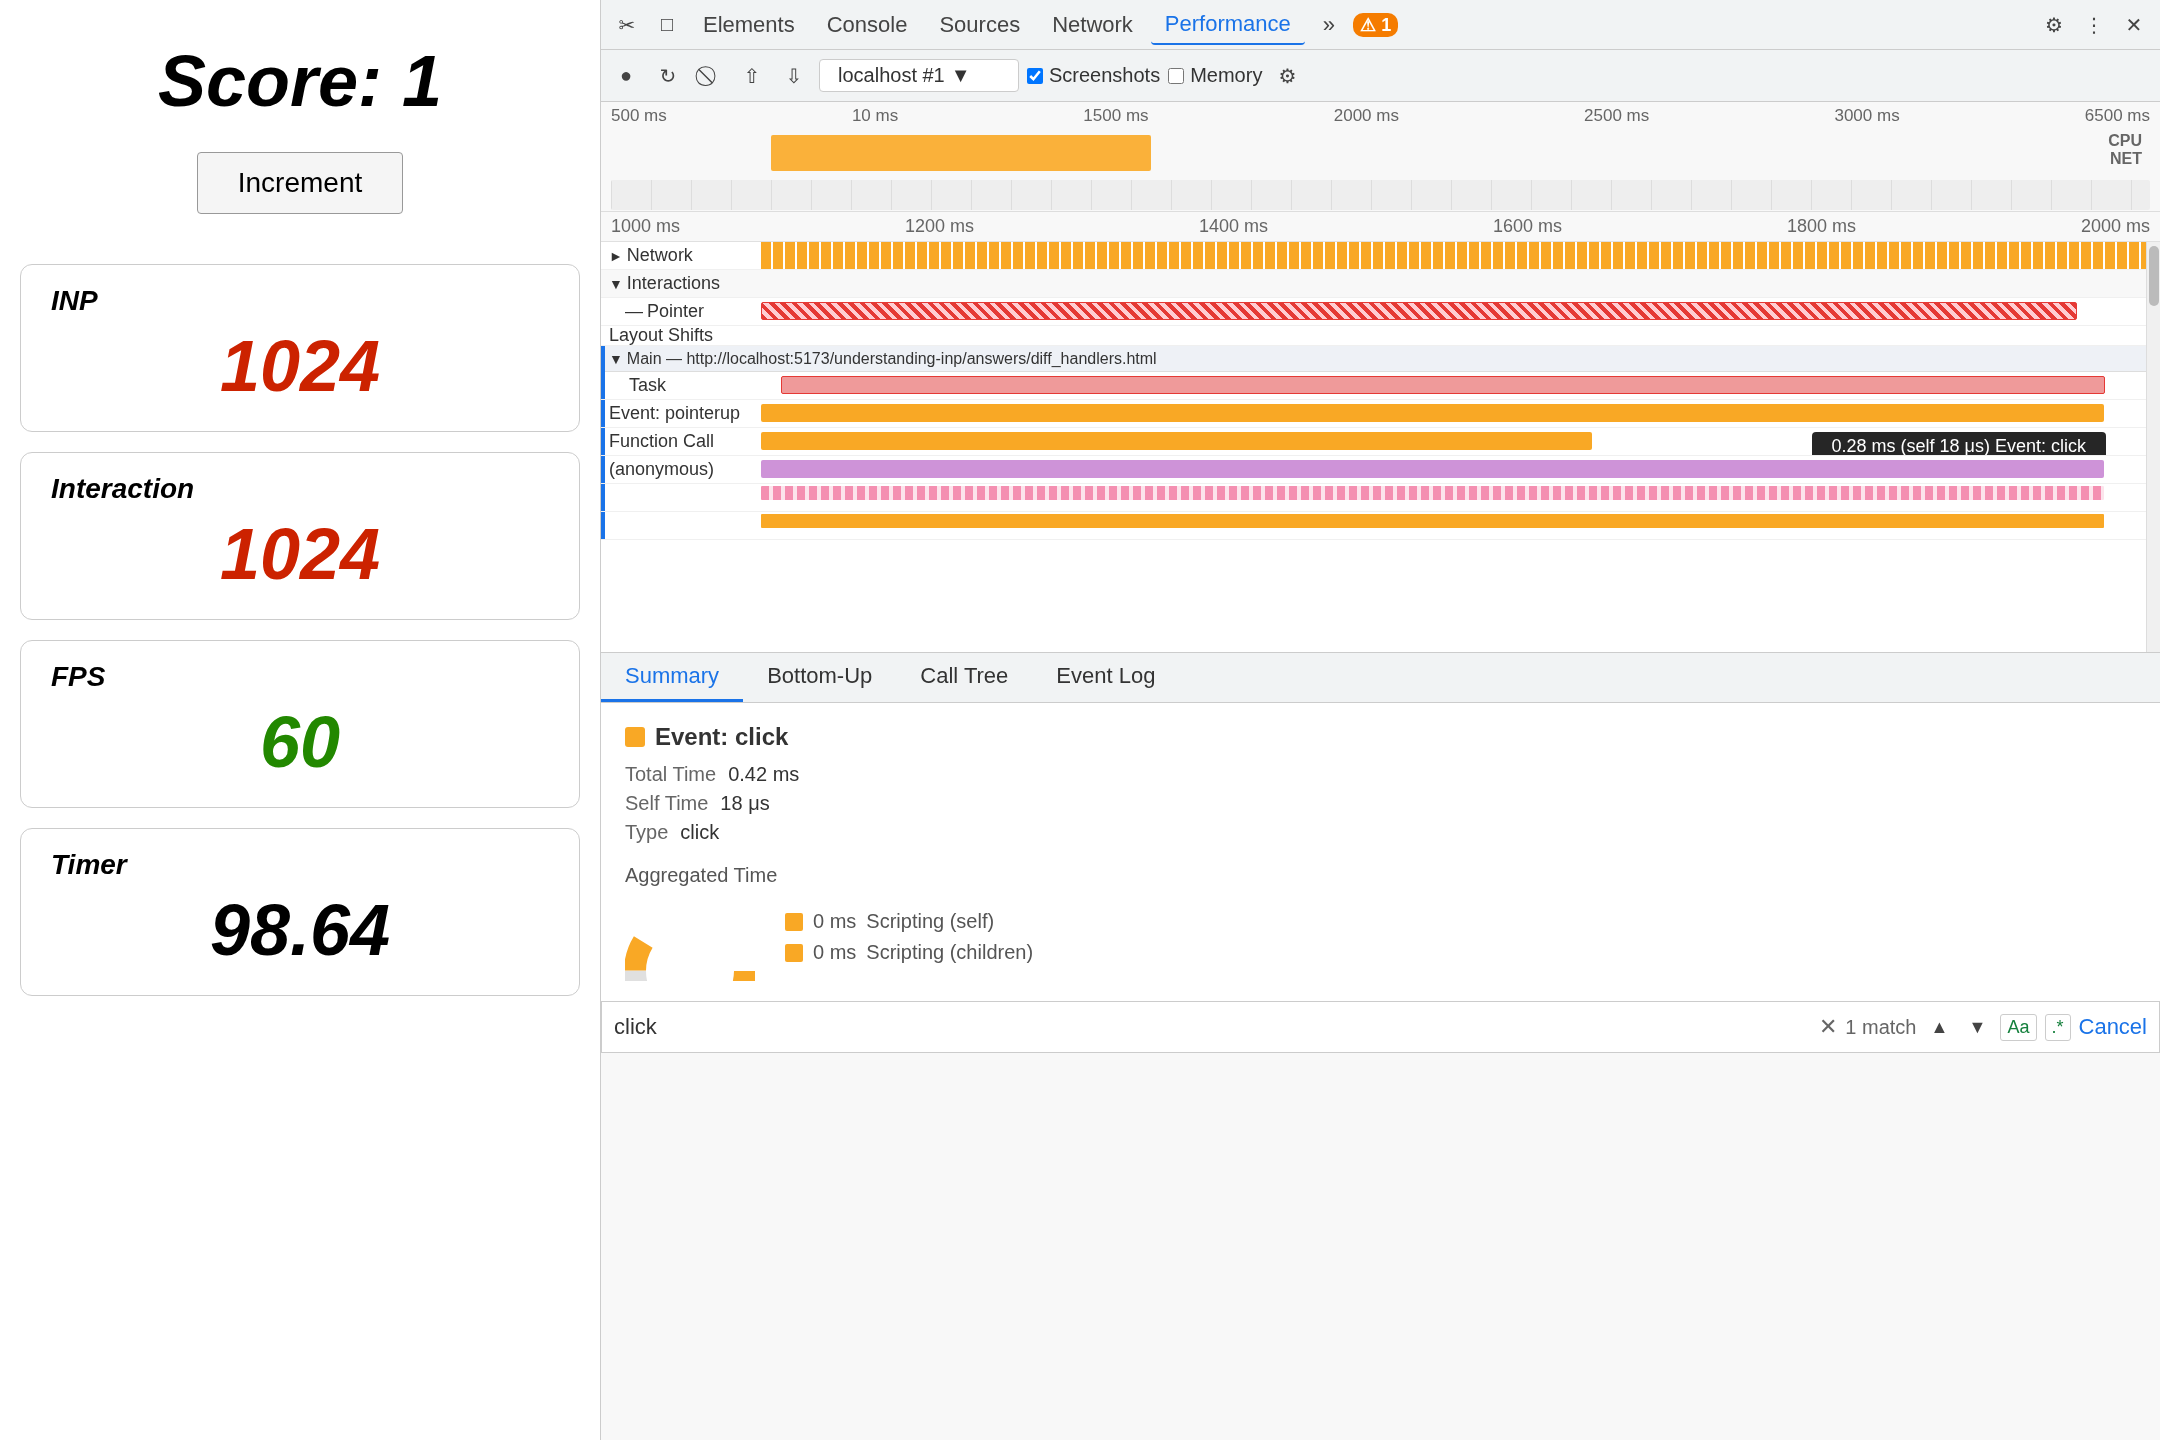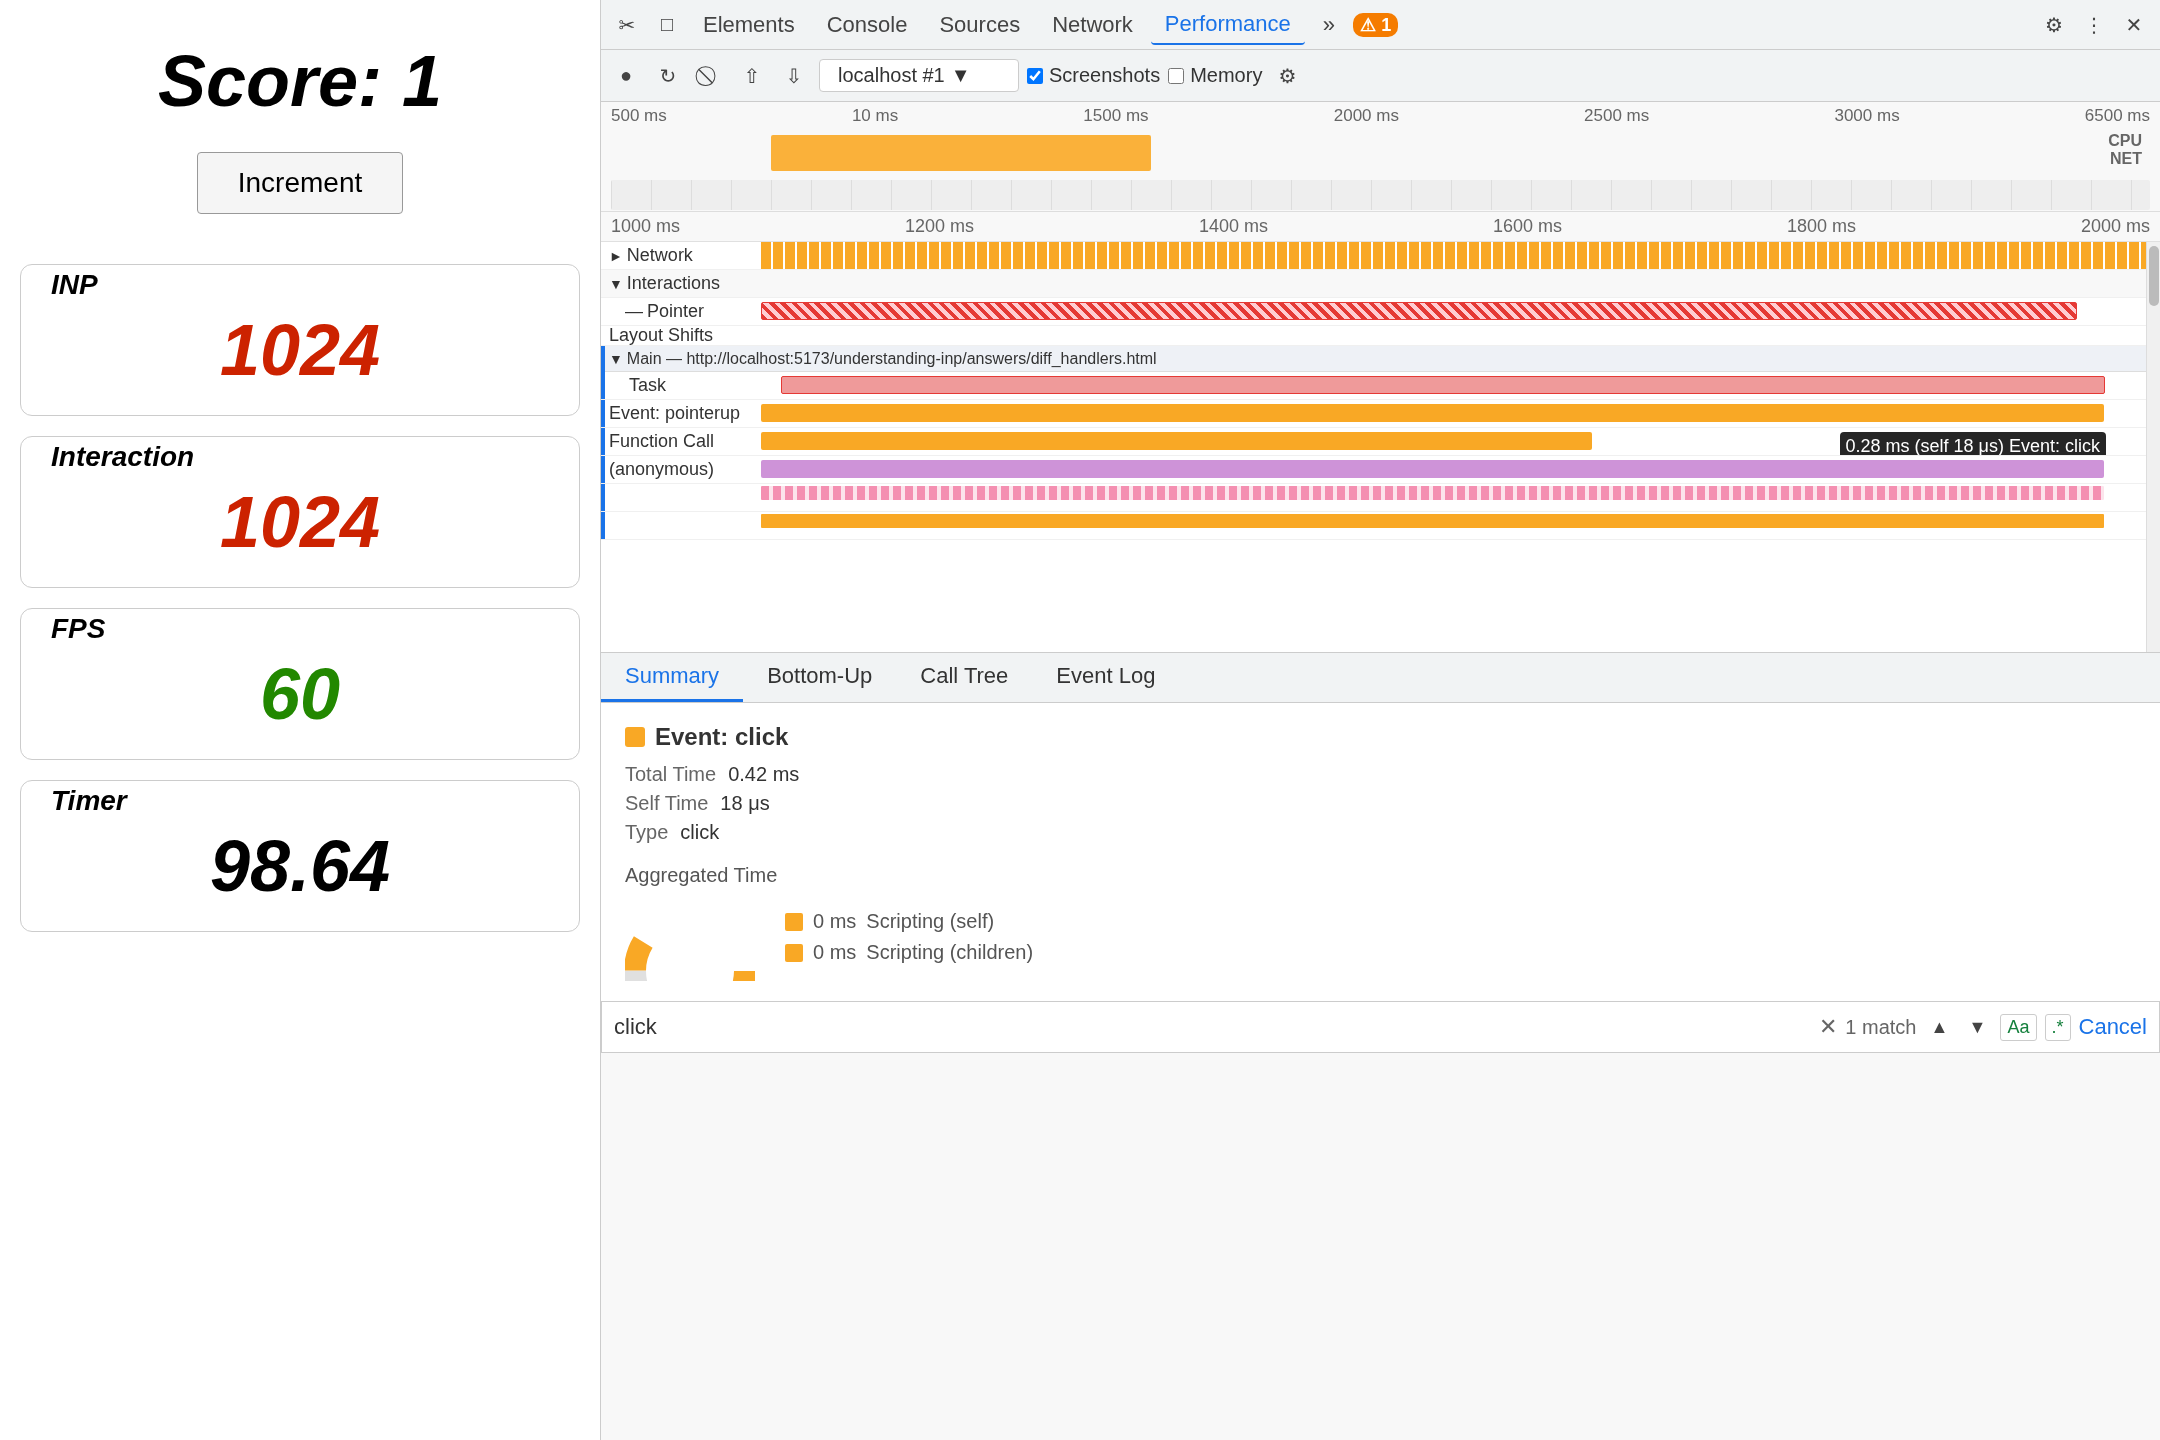--- a/index.html
+++ b/index.html
@@ -39,21 +39,21 @@
       padding: 14px 40px;
       font-size: 28px;
       cursor: pointer;
       margin-bottom: 50px;
     }
 
     .metric-card {
       width: 560px;
       border: 1.5px solid #ccc;
       border-radius: 12px;
-      padding: 4px 30px 24px;
+      padding: 20px 30px 24px;
       margin-bottom: 20px;
     }
 
     .metric-label {
       font-size: 28px;
       font-weight: 700;
       font-style: italic;
       color: #000;
       margin-bottom: 8px;
     }
@@ -340,21 +340,21 @@
       border-radius: 2px;
       position: absolute;
     }
 
     
     .tooltip-box {
       position: absolute;
       background: rgba(0,0,0,0.85);
       color: white;
       font-size: 18px;
-      padding: 4px 6px;
+      padding: 4px 20px;
       border-radius: 4px;
       right: 40px;
       top: 4px;
       white-space: nowrap;
       z-index: 10;
     }
 
     
     .bottom-tabs {
       border-top: 1px solid #ccc;

